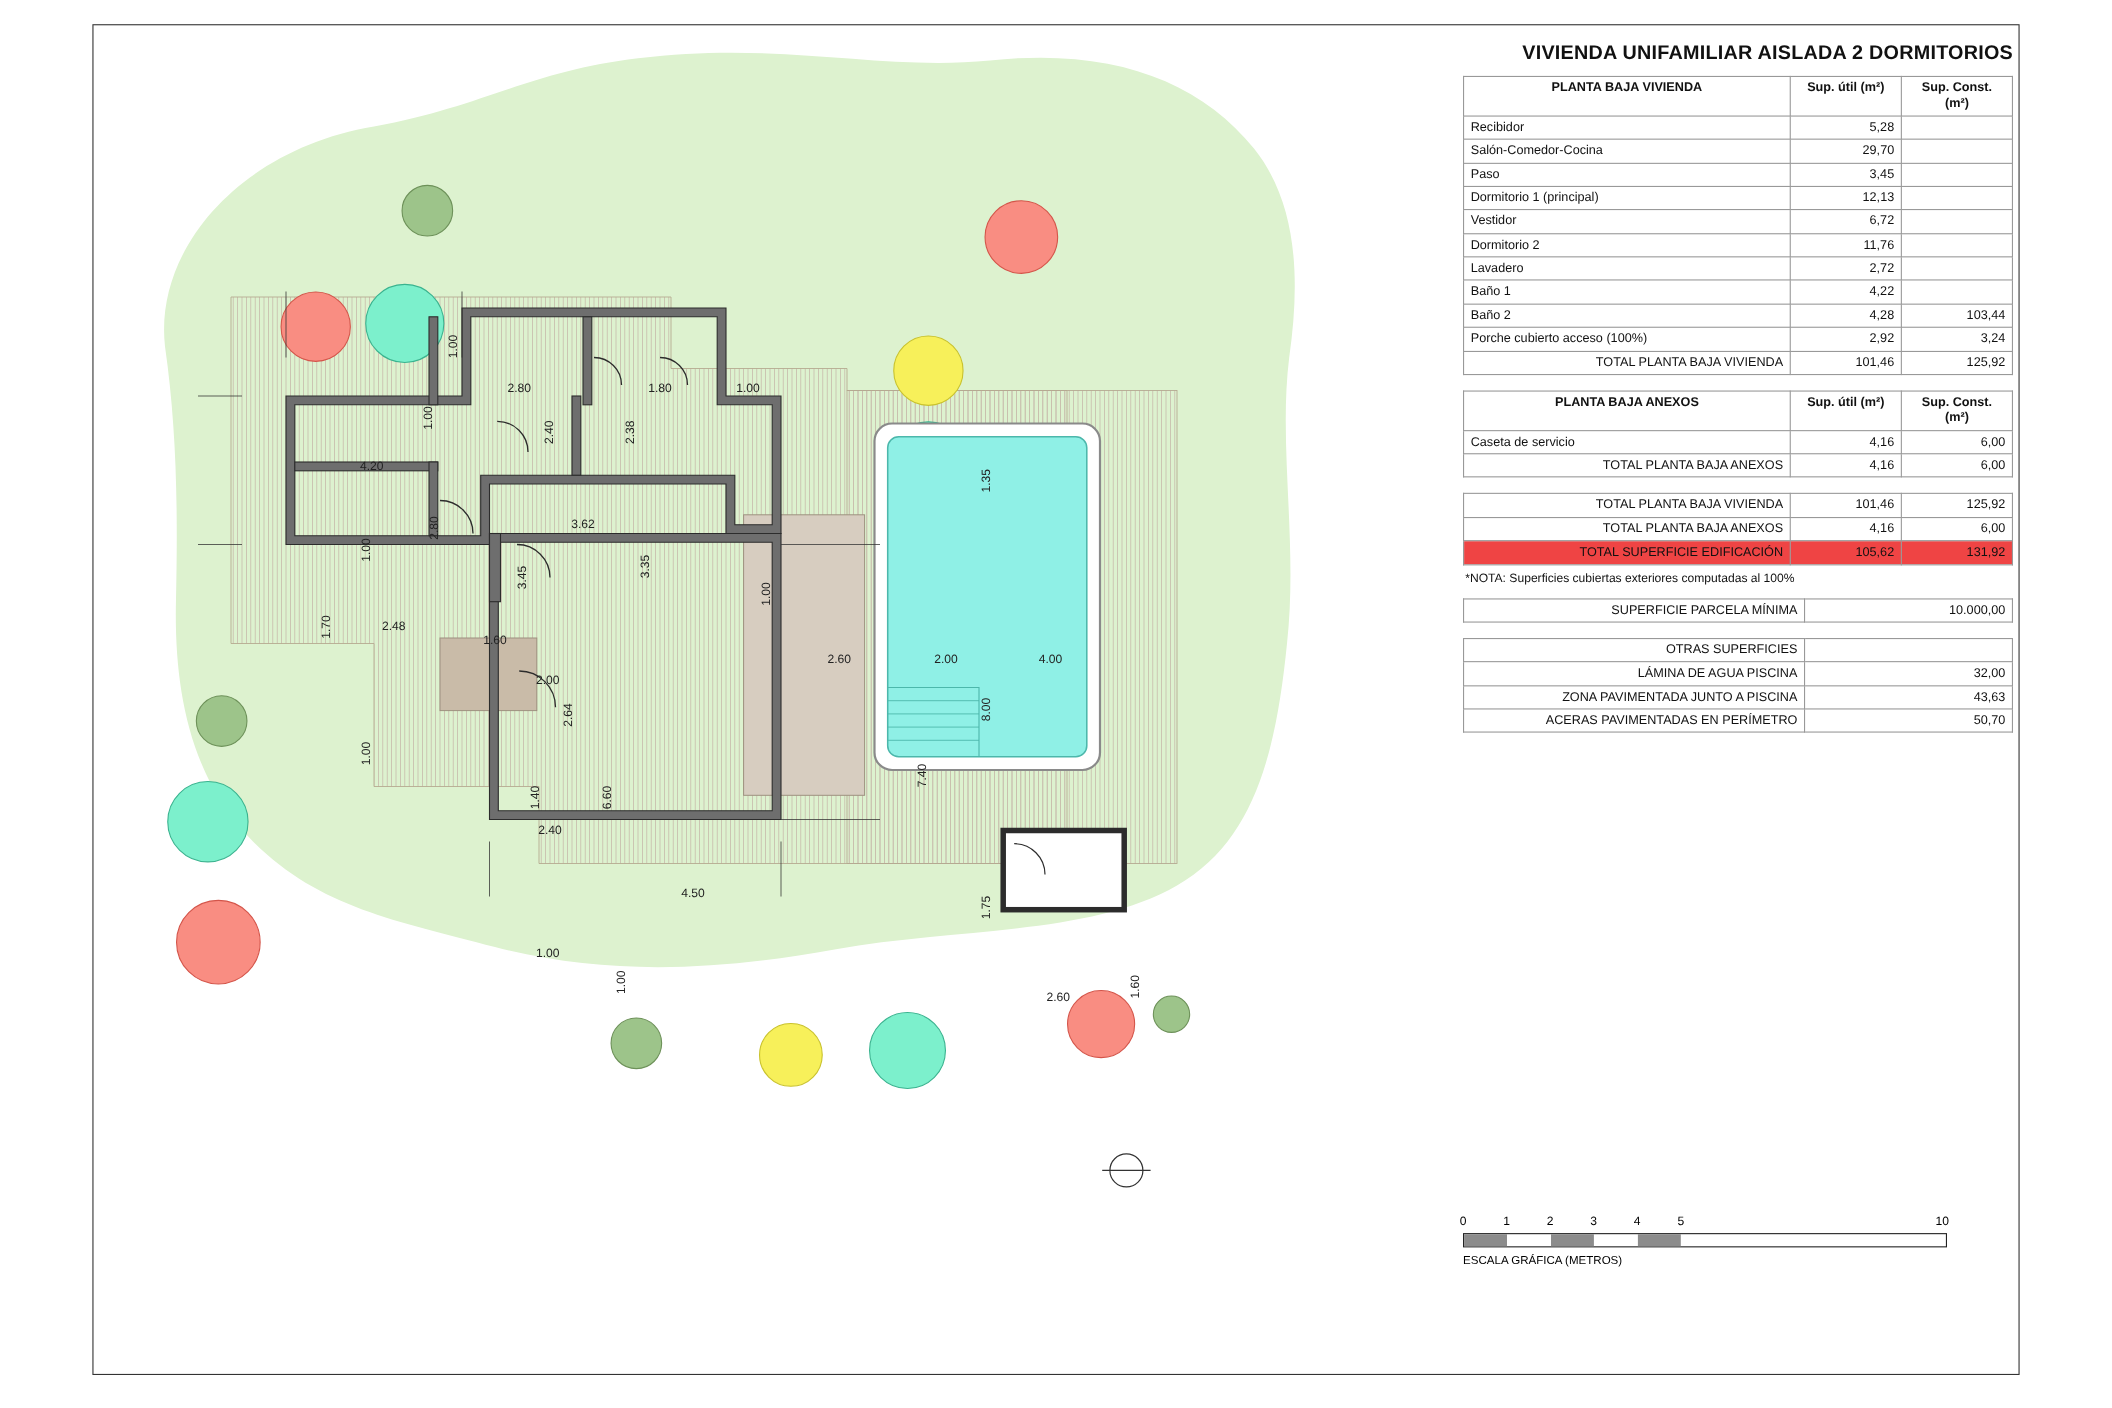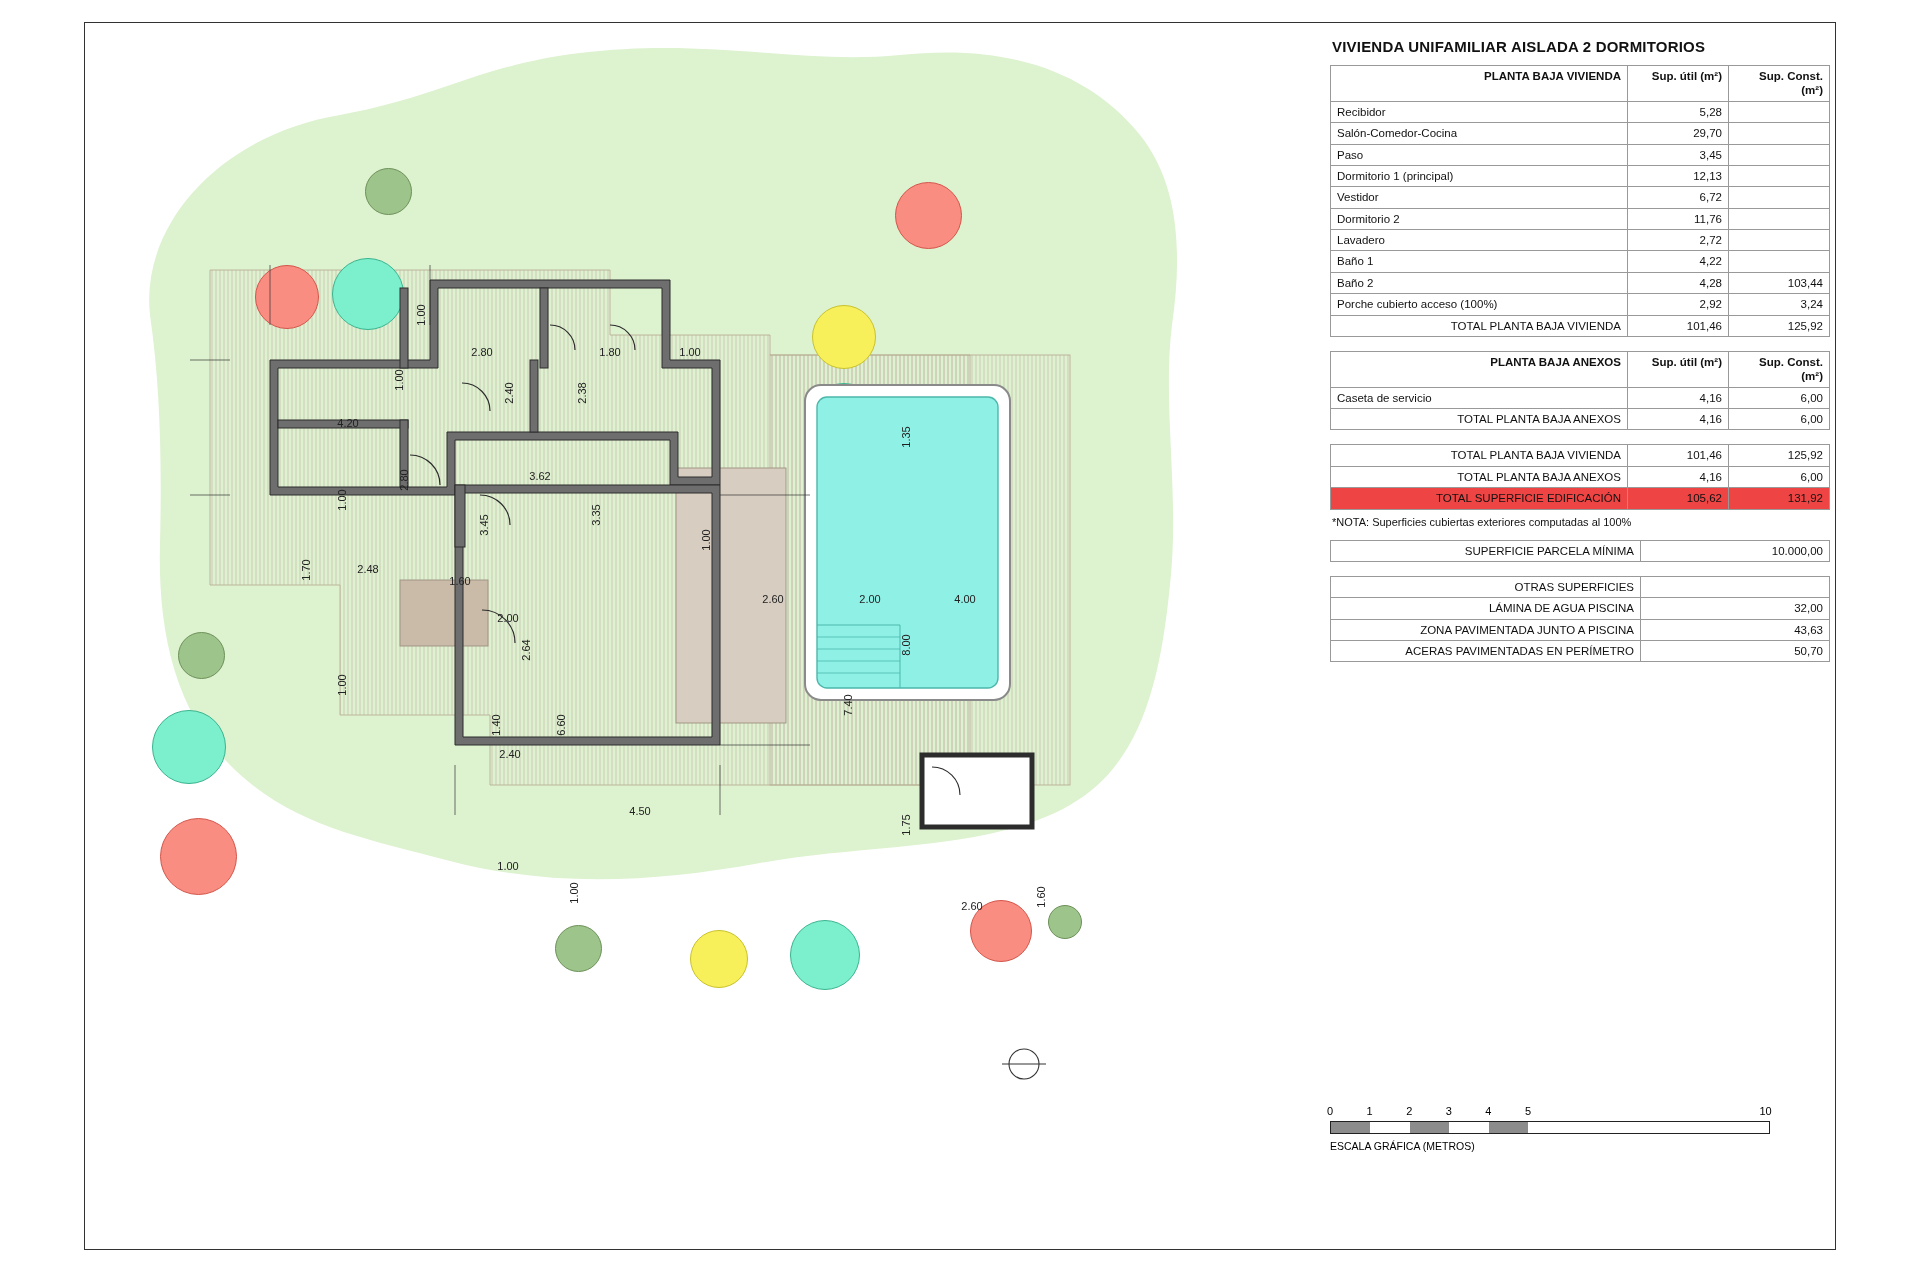--- a/index.html
+++ b/index.html
@@ -11,29 +11,29 @@
   .garden{position:absolute;left:110px;top:25px;width:1180px;height:955px;}
   .garden svg{display:block;}
 
   .tree{position:absolute;border-radius:50%;}
   .t-green{background:#7cf0cc;border:1px solid #3ab38f;}
   .t-red{background:#f98d82;border:1px solid #d4554a;}
   .t-yellow{background:#f7f05a;border:1px solid #c9c22c;}
   .t-olive{background:#9dc48a;border:1px solid #6d9159;}
 
   
-  .plan{position:absolute;left:110px;top:25px;width:1200px;height:980px;}
+  .plan{position:absolute;left:100px;top:25px;width:1200px;height:980px;}
   .plan svg{display:block;}
 
   
   .panel{position:absolute;left:1330px;top:38px;width:500px;font-size:11.5px;color:#111;}
-  .panel h1{font-size:15px;font-weight:bold;margin:0 0 10px 2px;letter-spacing:.2px;}
+  .panel h1{font-size:18px;font-weight:bold;margin:0 0 10px 2px;letter-spacing:.2px;text-align:right;}
   table.t{border-collapse:collapse;width:500px;margin-bottom:14px;background:#fff;}
   table.t td,table.t th{border:1px solid #999;padding:3px 6px;font-weight:normal;font-size:11.5px;line-height:1.25;}
-  table.t th{font-weight:bold;text-align:right;vertical-align:top;}
+  table.t th{font-weight:bold;text-align:center;vertical-align:top;}
   .num{text-align:right;width:88px;}
   .colh{width:88px;margin-top:45px;}
   .bold td,td.bold{font-weight:bold;text-align:right;}
   .note{font-size:11px;margin:-8px 0 12px 2px;}
   .hl{background:#ef4444;}
 
   
   .scale{position:absolute;left:1330px;top:1105px;width:440px;}
   .scale .ticks{position:relative;height:16px;font-size:11px;}
   .scale .ticks span{position:absolute;top:0;transform:translateX(-50%);}

